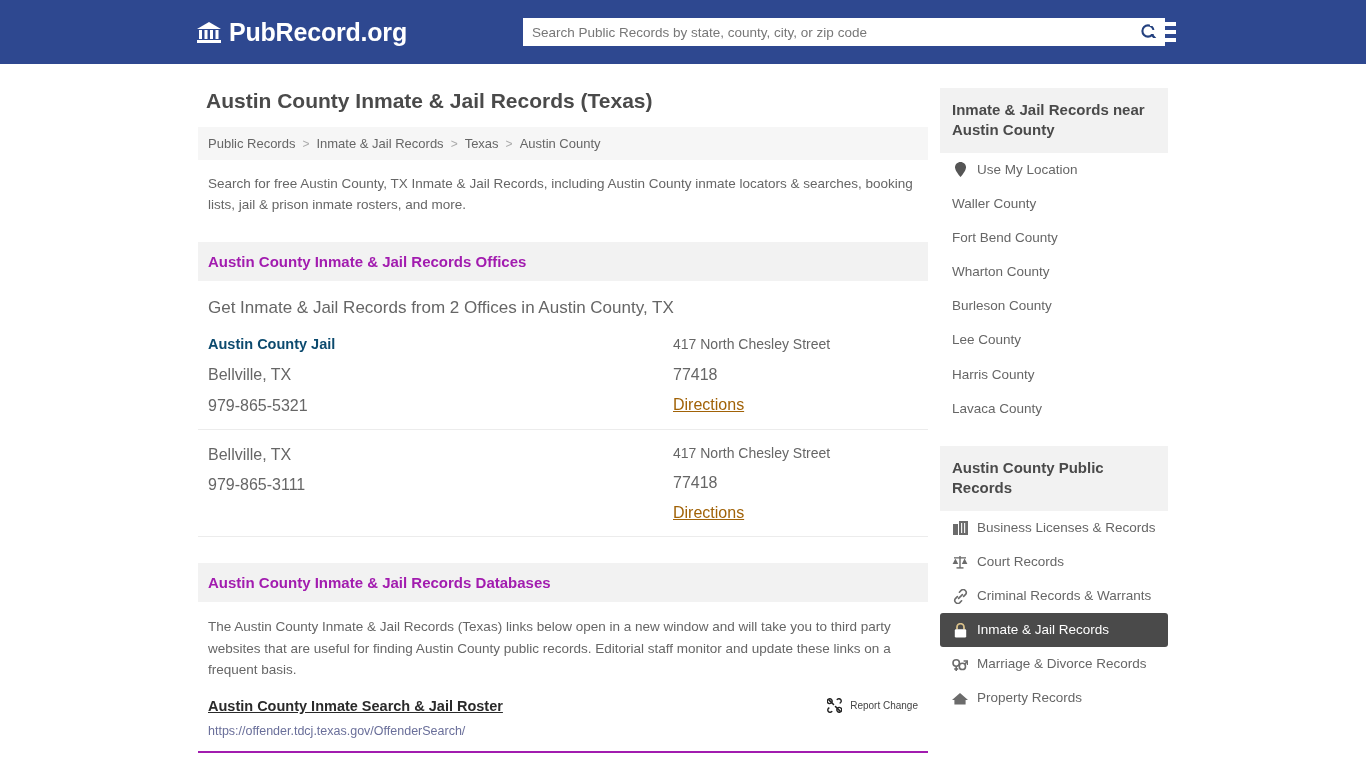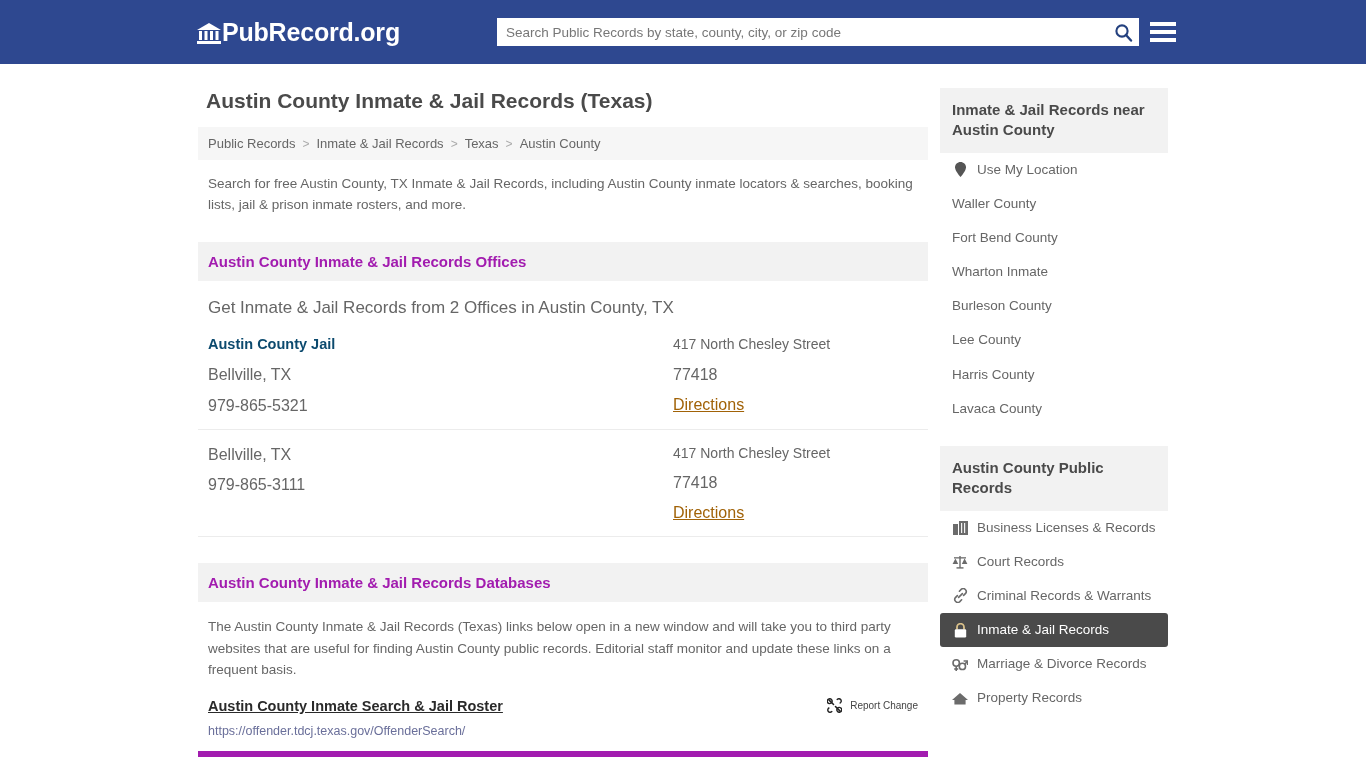--- a/index.html
+++ b/index.html
@@ -17,39 +17,40 @@
   .site-header {
     height: 64px;
     background: #2e4890;
     display: flex;
     align-items: center;
     padding: 0 0 0 0;
     position: relative;
   }
   .brand {
     display: flex;
-    align-items: flex-end;
+    align-items: flex-start;
     margin-left: 196px;
     text-decoration: none;
+    gap: 7px;
   }
   .brand-icon {
     width: 26px; height: 24px;
     display: block;
   }
   .brand-text {
     color: #ffffff;
     font-size: 25px;
     font-weight: bold;
     letter-spacing: -0.2px;
     line-height: 1;
     white-space: nowrap;
   }
   .search-wrap {
     position: absolute;
-    left: 497px;
+    left: 523px;
     top: 18px;
     width: 642px;
     height: 28px;
     background: #ffffff;
     display: flex;
     align-items: center;
     border: 1px solid #ffffff;
   }
   .search-input {
     flex: 1;
@@ -184,21 +185,21 @@
     color: #a16207;
     text-decoration: underline;
   }
 
   
   .db-row {
     display: flex;
     align-items: flex-start;
     justify-content: space-between;
     padding: 16px 10px 12px 10px;
-    border-bottom: 6px solid #a21caf;
+    border-bottom: 2px solid #a21caf;
   }
   .db-left { max-width: 560px; }
   .db-title {
     font-size: 14.5px;
     font-weight: bold;
     color: #2a2a2a;
     text-decoration: underline;
     display: inline-block;
     margin-bottom: 9px;
     line-height: 1.2;
@@ -227,21 +228,21 @@
     background: #f2f2f2;
     padding: 12px 12px;
     font-size: 15px;
     font-weight: bold;
     color: #4a4a4a;
     line-height: 1.35;
   }
   .side-list { list-style: none; margin: 0; padding: 0; }
   .side-item {
     display: flex;
-    align-items: center;
+    align-items: flex-end;
     gap: 9px;
     padding: 9px 12px;
     font-size: 13.5px;
     color: #666;
     text-decoration: none;
     line-height: 1.2;
     cursor: pointer;
   }
   .side-item.active {
     background: #4a4a4a;
@@ -398,21 +399,21 @@
               <span>Waller County</span>
             </a>
           </li>
         <li>
             <a class="side-item" href="#">
               <span>Fort Bend County</span>
             </a>
           </li>
         <li>
             <a class="side-item" href="#">
-              <span>Wharton Inmate</span>
+              <span>Wharton County</span>
             </a>
           </li>
         <li>
             <a class="side-item" href="#">
               <span>Burleson County</span>
             </a>
           </li>
         <li>
             <a class="side-item" href="#">
               <span>Lee County</span>

